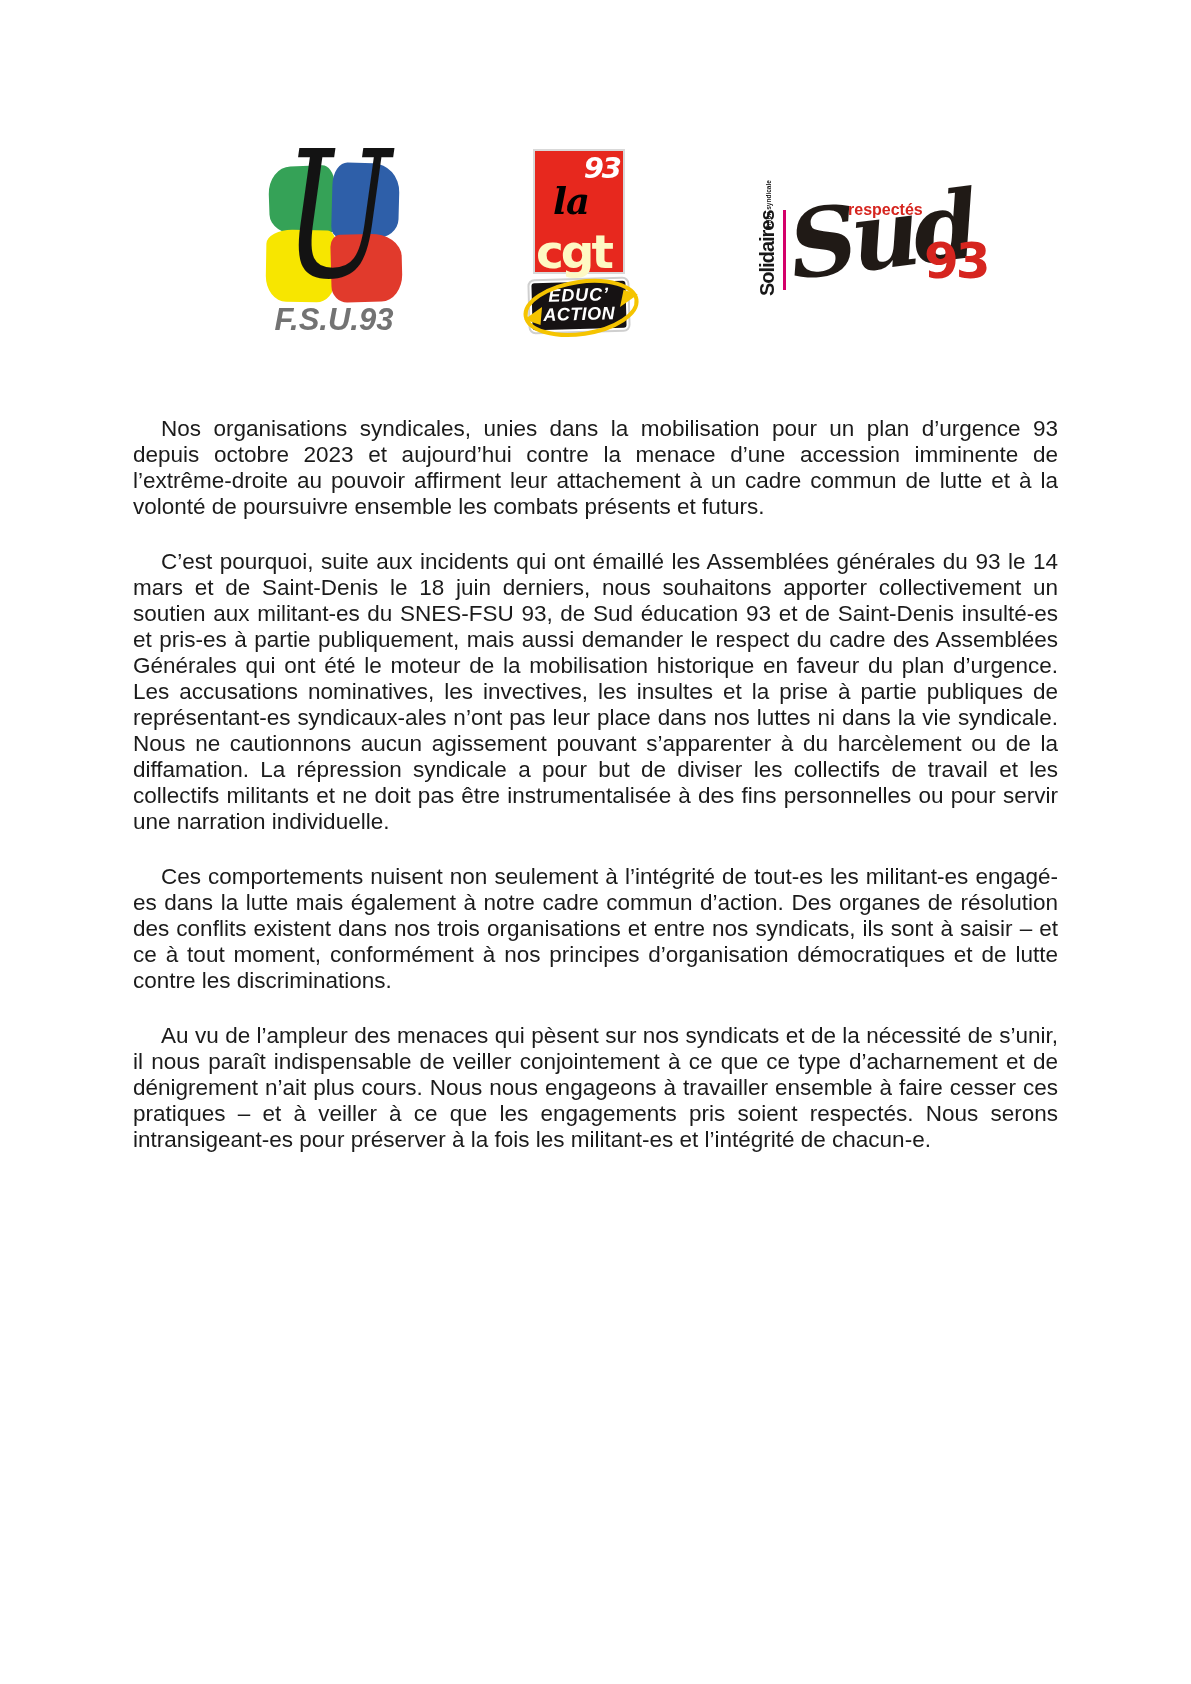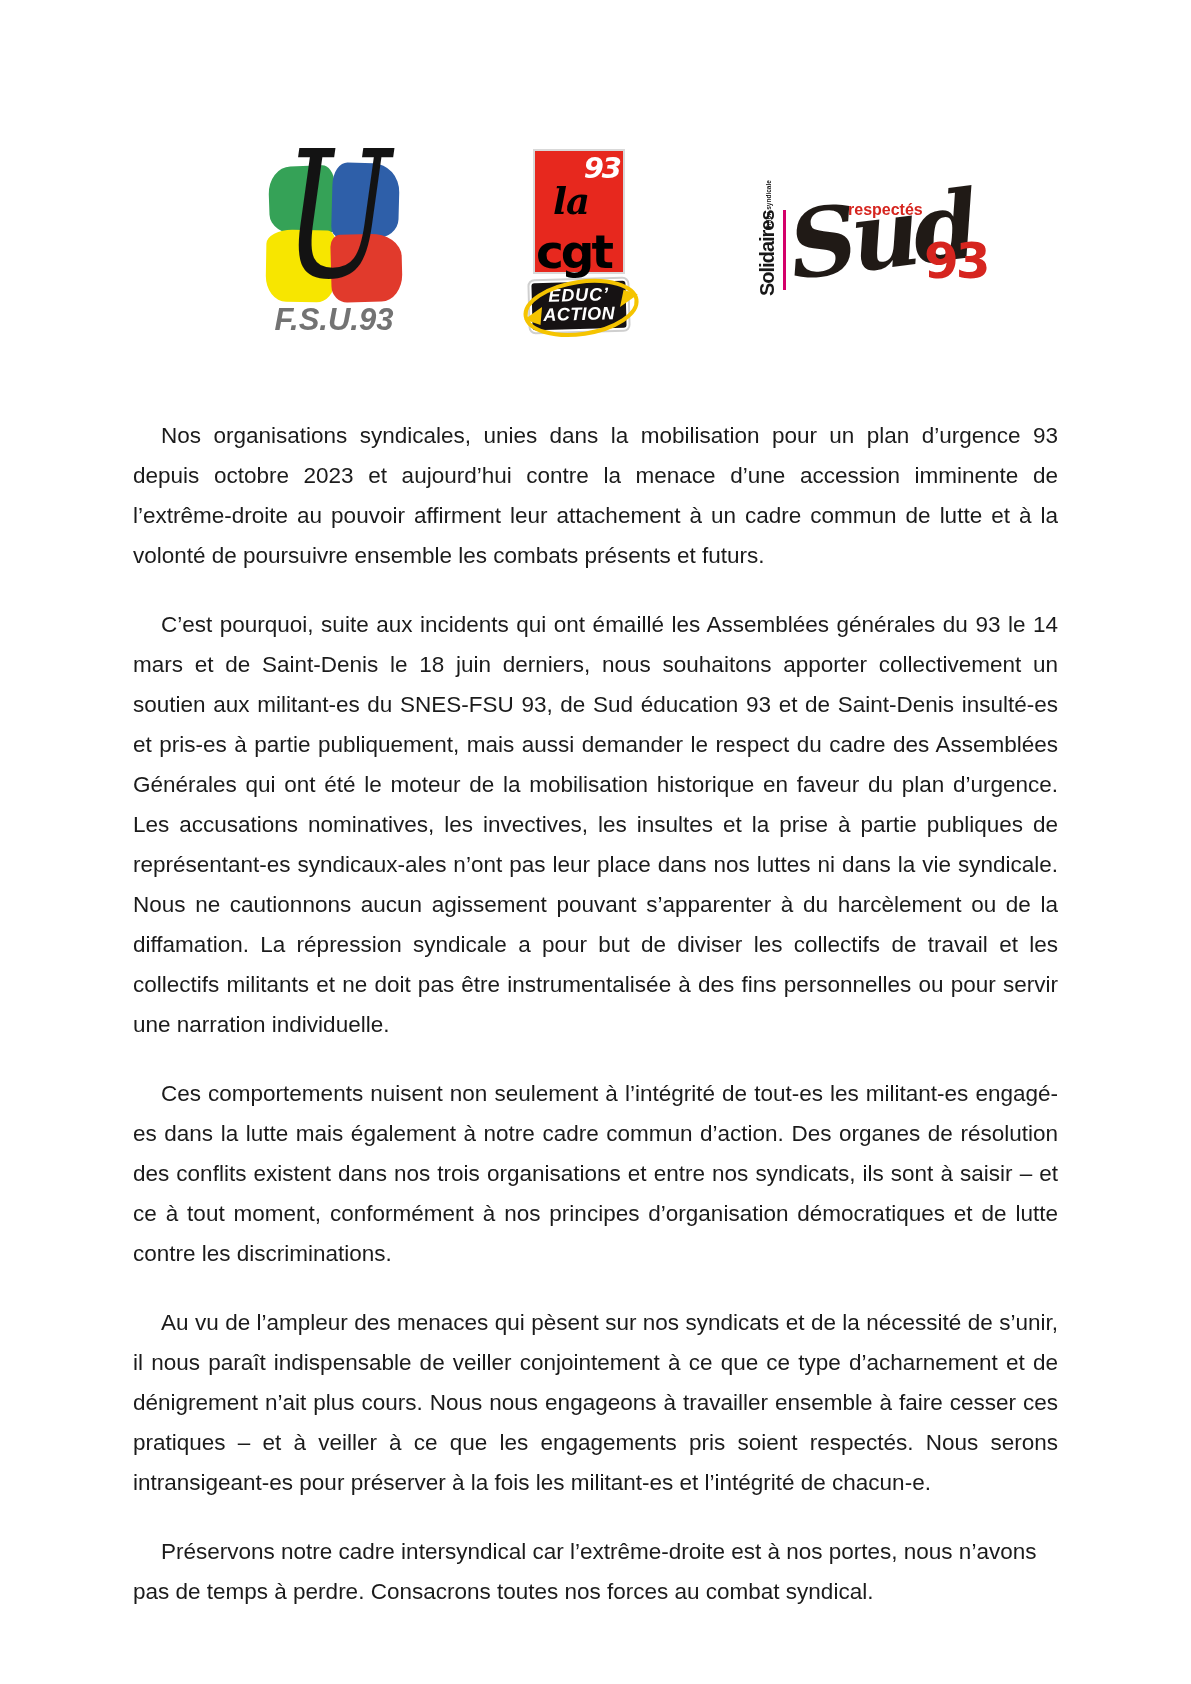--- a/index.html
+++ b/index.html
@@ -29,21 +29,21 @@
 
   
   .cgt-logo { position:absolute; left:535px; top:151px; width:100px; }
   .cgt-red-box { position:relative; width:88px; height:121px; background:#e7281e;
                  box-shadow:0 0 0 2px #d9d9d9; }
   .cgt-93 { position:absolute; top:2px; right:3px;
             font:italic 900 29px/30px "DejaVu Sans",sans-serif; color:#ffffff; letter-spacing:-2px; }
   .cgt-la { position:absolute; top:31px; left:18px;
             font:italic 700 37px/38px "DejaVu Serif",serif; color:#000000; letter-spacing:-1px; }
   .cgt-word { position:absolute; bottom:-3px; left:1px;
-              font:800 47px/47px "DejaVu Sans",sans-serif; color:#000000; letter-spacing:-3px;text-align:center; }
+              font:800 47px/47px "DejaVu Sans",sans-serif; color:#fef9c3; letter-spacing:-3px;text-align:center; }
   .cgt-educ-box { position:relative; margin-top:8px; margin-left:-5px; width:98px; height:51px;
                   background:#161213; border:2px solid #ffffff; box-shadow:0 0 0 2px #cfcfcf;
                   border-radius:5px; transform:rotate(-1.5deg); color:#ffffff; text-align:center; }
   .cgt-educ-line1 { margin-top:4px; font:italic 700 18px/19px "Liberation Sans",sans-serif; letter-spacing:1px; }
   .cgt-educ-line2 { font:italic 700 18px/19px "Liberation Sans",sans-serif; letter-spacing:0.5px; }
   .educ-arrows { position:absolute; left:-12px; top:-10px; width:122px; height:72px; overflow:visible; pointer-events:none; }
 
   
   .sud-logo { position:absolute; left:755px; top:192px; width:230px; height:104px; }
   .solidaires-word { position:absolute; left:23px; bottom:0;
@@ -58,21 +58,21 @@
   .sud-word { position:absolute; left:34px; top:-4px;
               font:italic 900 94px/94px "DejaVu Serif",serif; color:#201a16;
               letter-spacing:-6px; transform:rotate(-7deg); }
   .sud-education { position:absolute; left:93px; top:10px;
                    font:700 16px/16px "Liberation Sans",sans-serif; color:#d6251f; letter-spacing:0; }
   .sud-93 { position:absolute; left:169px; top:44px;
             font:800 50px/50px "DejaVu Sans",sans-serif; color:#d6251f; letter-spacing:-3px; }
 
   
   .content { position:absolute; left:133px; top:416px; width:925px;
-             font-size:22.5px; line-height:40px; text-align:justify; color:#1b1b1b; }
+             font-size:22.5px; line-height:26px; text-align:justify; color:#1b1b1b; }
   .content p { margin:29px 0 0 0; text-indent:28px; }
   .content p:first-child { margin-top:0; }
   .content p.no-justify { text-align:left; }
 </style>
 </head>
 <body>
 
 <div class="page">
 
   <div>
@@ -114,16 +114,15 @@
       <div class="sud-93">93</div>
     </div>
 
   </div>
 
   <div class="content">
     <p>Nos organisations syndicales, unies dans la mobilisation pour un plan d’urgence 93 depuis octobre 2023 et aujourd’hui contre la menace d’une accession imminente de l’extrême-droite au pouvoir affirment leur attachement à un cadre commun de lutte et à la volonté de poursuivre ensemble les combats présents et futurs.</p>
     <p>C’est pourquoi, suite aux incidents qui ont émaillé les Assemblées générales du 93 le 14 mars et de Saint-Denis le 18 juin derniers, nous souhaitons apporter collectivement un soutien aux militant-es du SNES-FSU 93, de Sud éducation 93 et de Saint-Denis insulté-es et pris-es à partie publiquement, mais aussi demander le respect du cadre des Assemblées Générales qui ont été le moteur de la mobilisation historique en faveur du plan d’urgence. Les accusations nominatives, les invectives, les insultes et la prise à partie publiques de représentant-es syndicaux-ales n’ont pas leur place dans nos luttes ni dans la vie syndicale. Nous ne cautionnons aucun agissement pouvant s’apparenter à du harcèlement ou de la diffamation. La répression syndicale a pour but de diviser les collectifs de travail et les collectifs militants et ne doit pas être instrumentalisée à des fins personnelles ou pour servir une narration individuelle.</p>
     <p>Ces comportements nuisent non seulement à l’intégrité de tout-es les militant-es engagé-es dans la lutte mais également à notre cadre commun d’action. Des organes de résolution des conflits existent dans nos trois organisations et entre nos syndicats, ils sont à saisir – et ce à tout moment, conformément à nos principes d’organisation démocratiques et de lutte contre les discriminations.</p>
     <p>Au vu de l’ampleur des menaces qui pèsent sur nos syndicats et de la nécessité de s’unir, il nous paraît indispensable de veiller conjointement à ce que ce type d’acharnement et de dénigrement n’ait plus cours. Nous nous engageons à travailler ensemble à faire cesser ces pratiques – et à veiller à ce que les engagements pris soient respectés. Nous serons intransigeant-es pour préserver à la fois les militant-es et l’intégrité de chacun-e.</p>
-    <p class="no-justify">Préservons notre cadre intersyndical car l’extrême-droite est à nos portes, nous n’avons pas de temps à perdre. Consacrons toutes nos forces au combat syndical.</p>
   </div>
 
 </div>
 
 </body></html>

